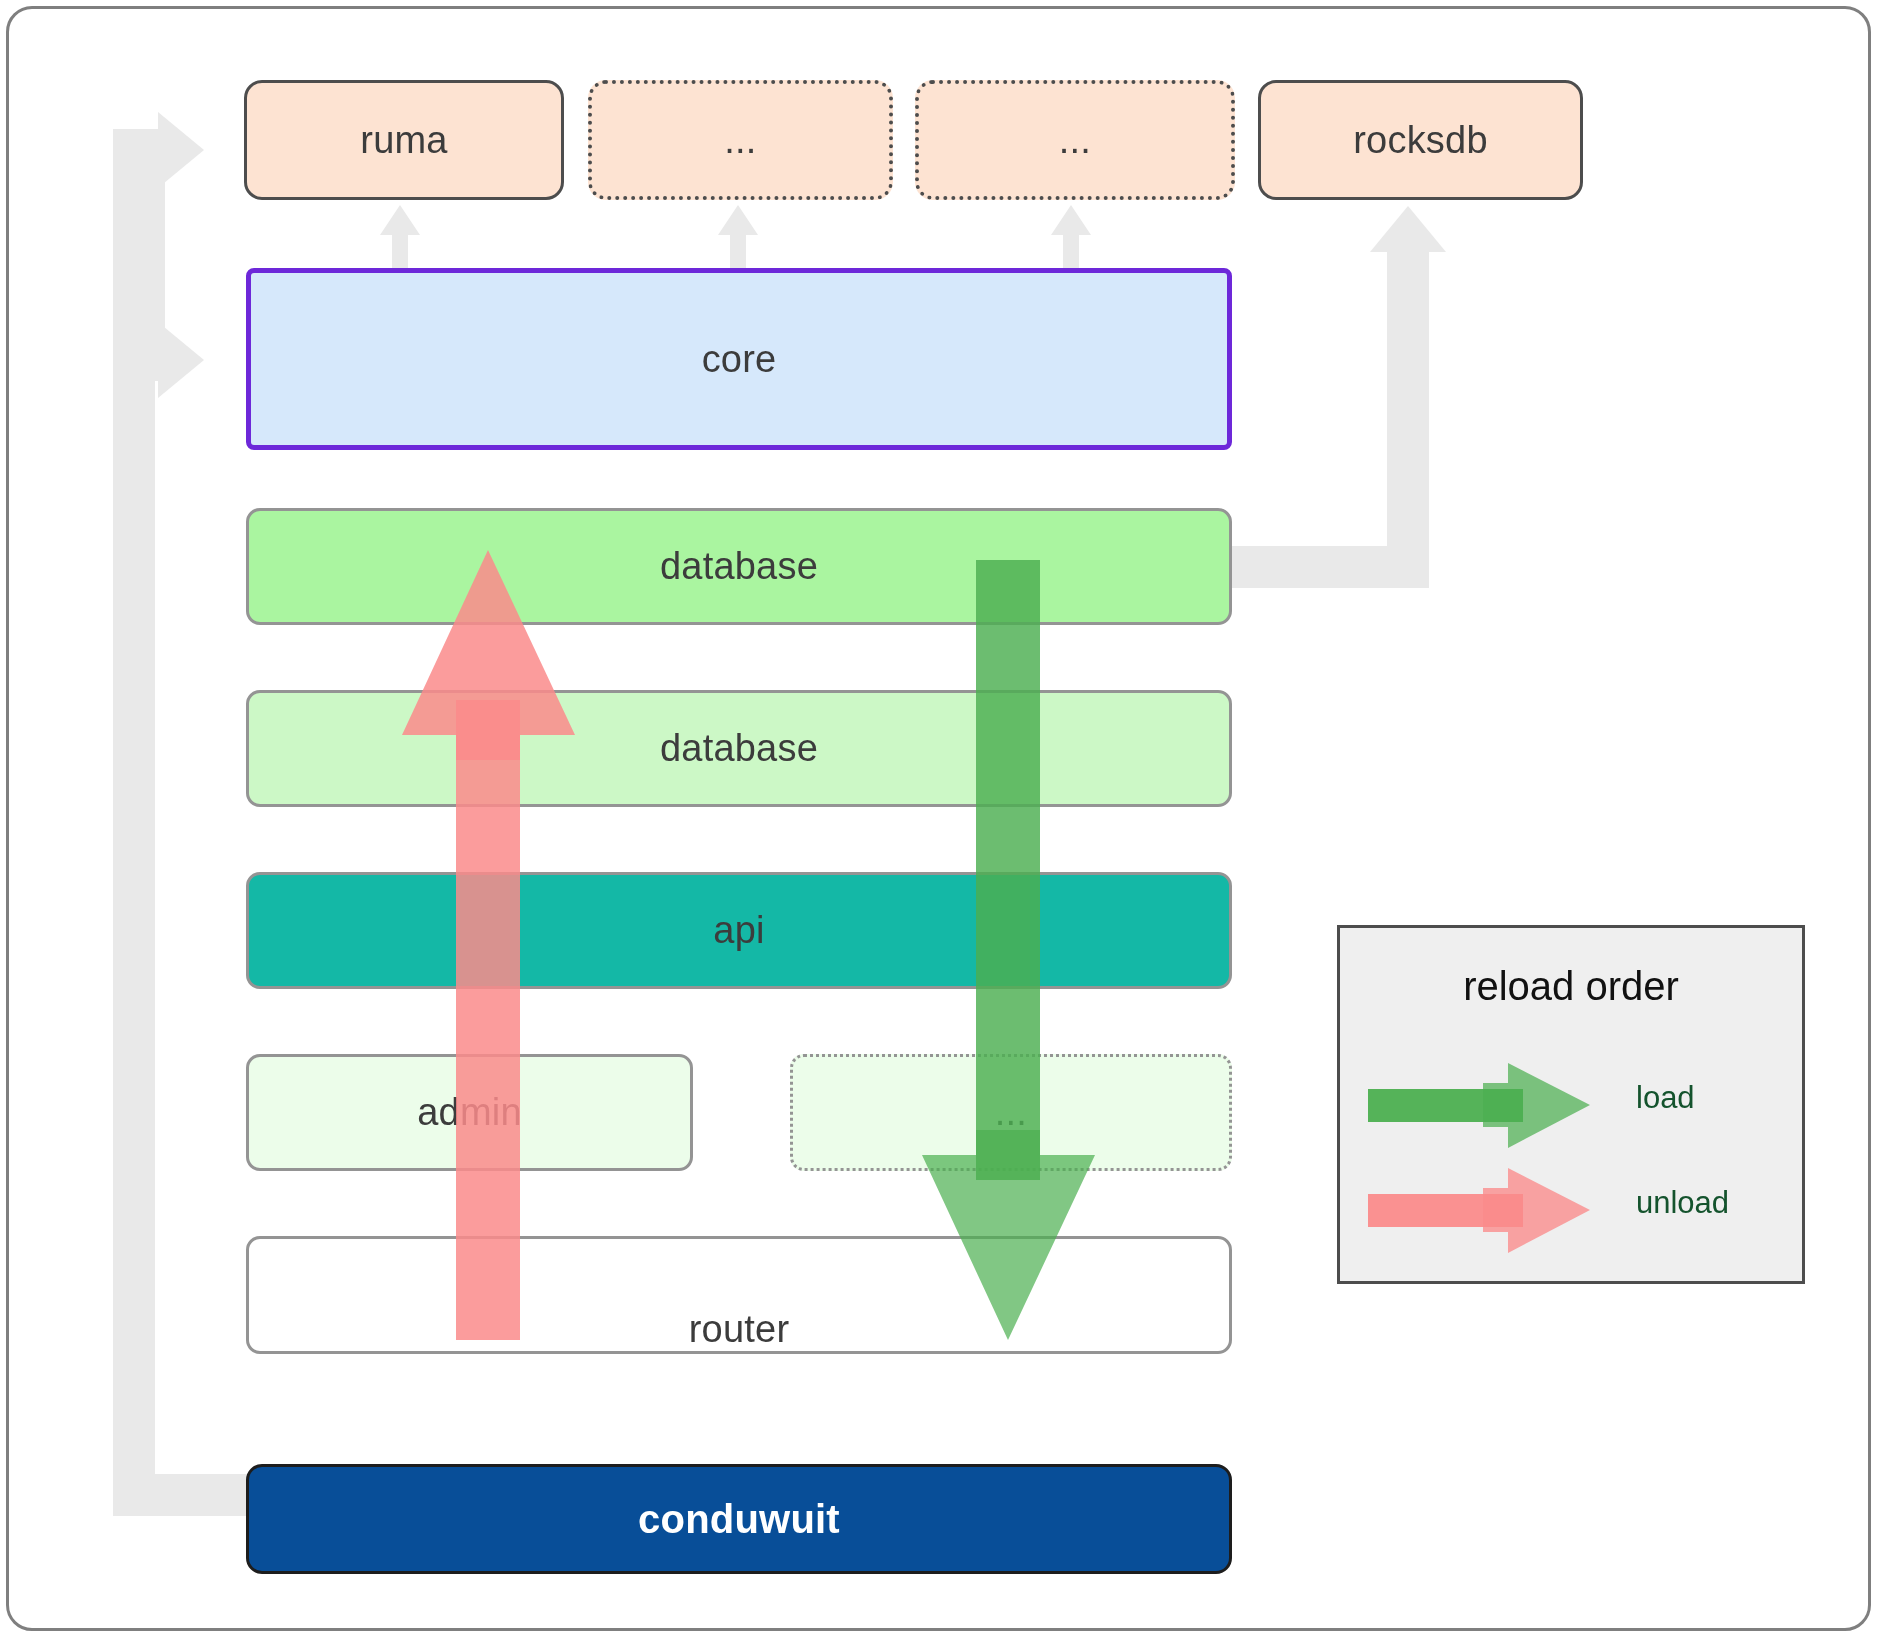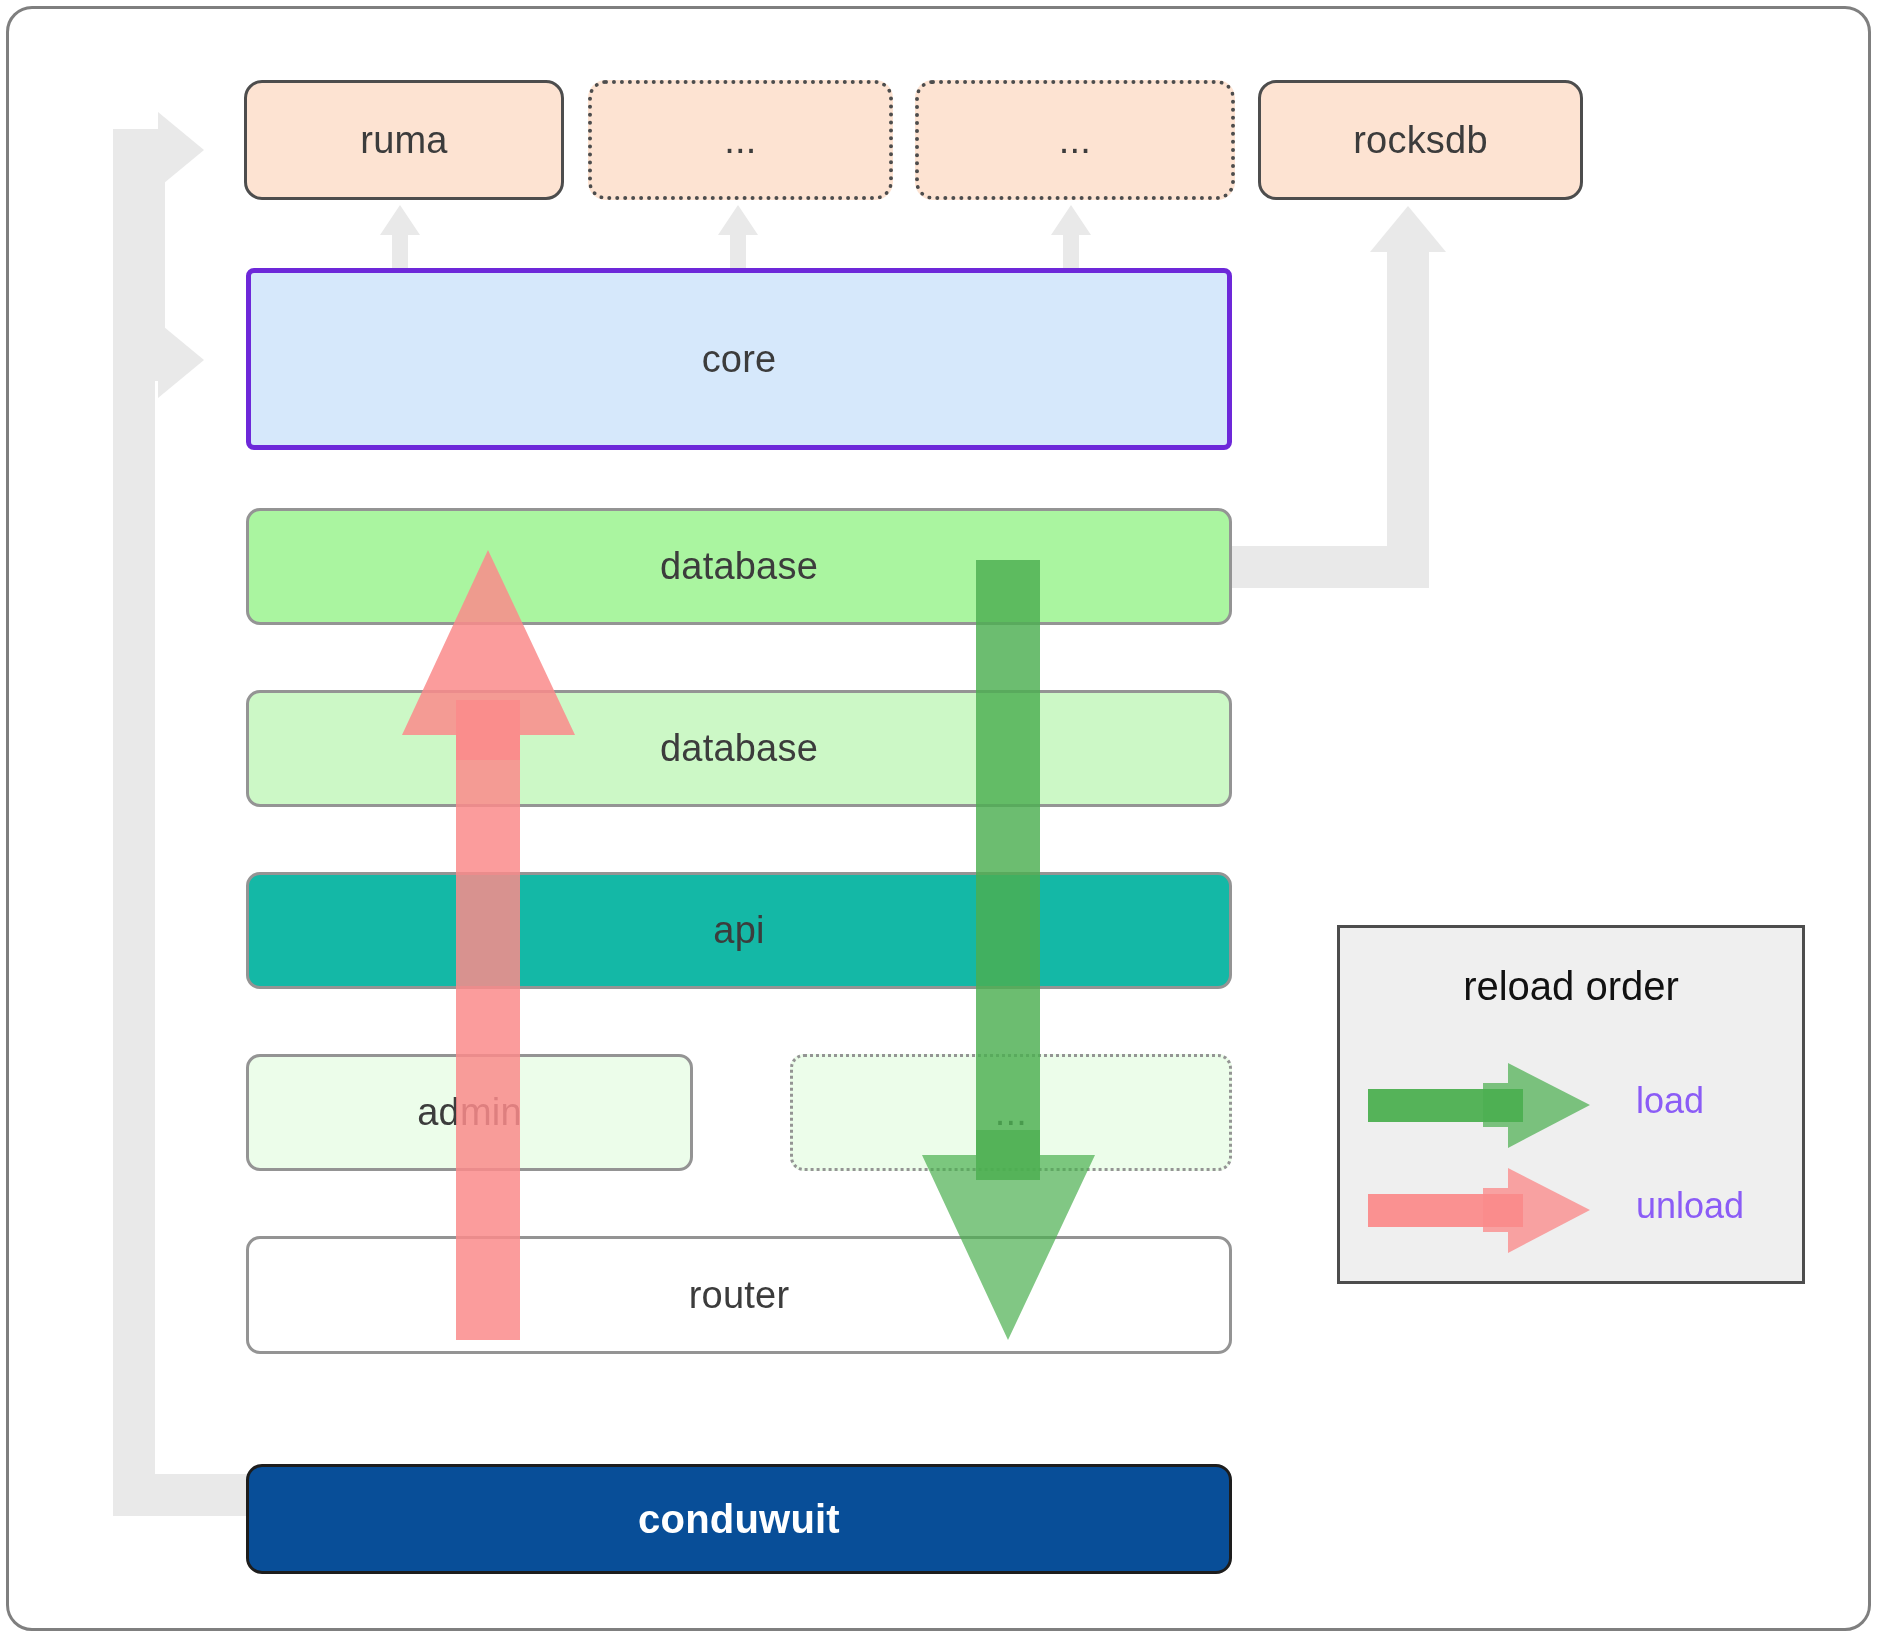--- a/index.html
+++ b/index.html
@@ -137,22 +137,22 @@
   }
   .legend-title {
     position: absolute;
     width: 100%;
     text-align: center;
     font-size: 40px;
     color: #111111;
   }
   .legend-label {
     position: absolute;
-    font-size: 36px;
-    color: #8b5cf6;
+    font-size: 31px;
+    color: #14532d;
   }
   .legend-arrow { position: absolute; }
 </style>
 </head>
 <body>
 
 <div id="canvas">
   <div id="frame"></div>
 
   <div class="pipe" style="left:113px; top:129px; width:42px; height:1387px;"></div>
@@ -213,21 +213,21 @@
   </div>
 
   <div class="node green-4" style="left:246px; top:1054px; width:447px; height:117px;">
     <span>admin</span>
   </div>
 
   <div class="node green-4-dotted" style="left:790px; top:1054px; width:442px; height:117px;">
     <span>...</span>
   </div>
 
-  <div class="node plain-box" style="left:246px; top:1236px; width:986px; height:118px;">
+  <div class="node plain-box" style="left:246px; top:1236px; width:986px; height:118px;align-items:flex-end;">
     <span>router</span>
   </div>
 
   <div class="node binary" style="left:246px; top:1464px; width:986px; height:110px; font-size:40px;">
     <span>conduwuit</span>
   </div>
 
   <svg class="flow" width="240" height="790" style="left:380px; top:550px;">
 
     <polygon points="108,0 195,185 140,185 140,210 76,210 76,185 22,185" fill="#fa8b8b" fill-opacity="0.85"></polygon>

